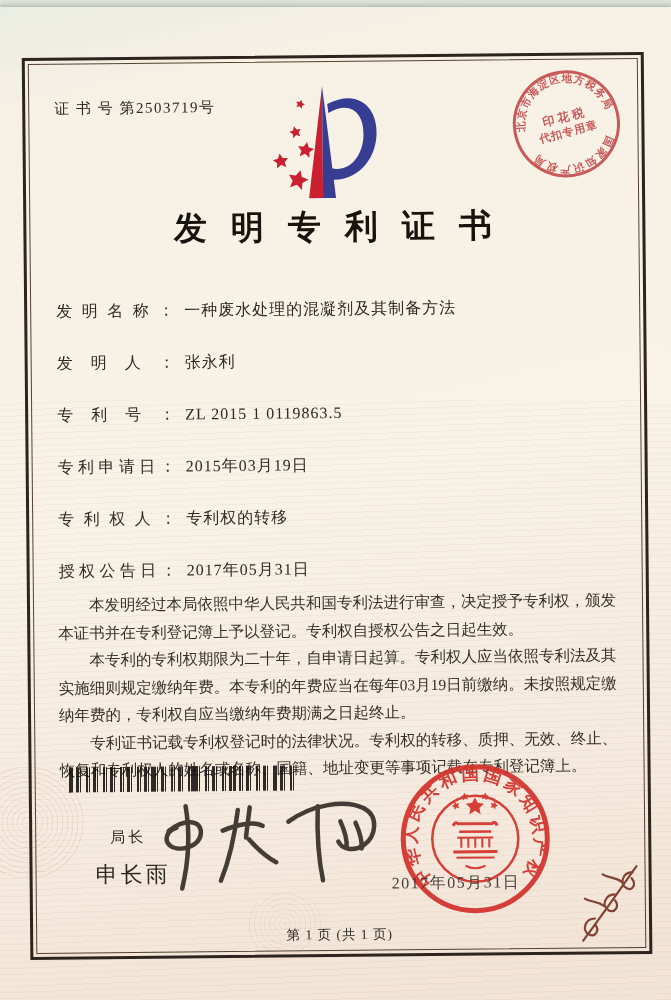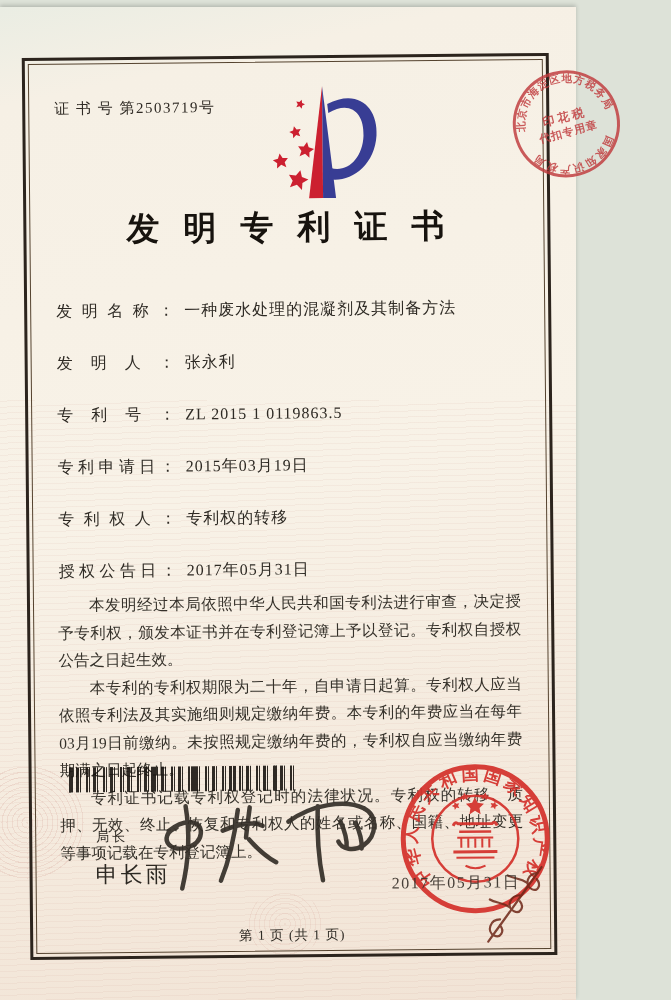--- a/index.html
+++ b/index.html
@@ -1,21 +1,21 @@
 <!DOCTYPE html>
 <html><head>
 <meta charset="utf-8">
 <style>
   html,body{margin:0;padding:0;}
   body{
     width:671px;height:1000px;overflow:hidden;
     background:#dde2d8;
     font-family:"Liberation Serif","DejaVu Serif",serif;
   }
-  .photo{position:relative;width:576px;height:1000px;font-family:Liberation Serif, serif;}
+  .photo{position:relative;width:671px;height:1000px;font-family:Liberation Serif, serif;}
   .paper{
     position:absolute;left:0;right:0;top:7px;bottom:0;
     background:linear-gradient(168deg,#eaede3 0%,#f6f0e5 9%,#f8f2e7 48%,#f4e9dc 80%,#f1e3d5 100%);
     box-shadow:0 -2px 4px rgba(0,0,0,.18);
   }
   .texture{
     position:absolute;left:0;right:0;top:40%;bottom:0;
     background:repeating-linear-gradient(-2deg,rgba(198,140,128,.09) 0 1px,transparent 1px 6px);
     pointer-events:none;
   }
@@ -45,21 +45,21 @@
   .body-text p{margin:0;text-indent:2em;}
 
   .barcode{
     position:absolute;left:66px;top:765px;width:228px;height:25px;
     background:
       repeating-linear-gradient(90deg,#14100c 0 3px,transparent 3px 9px,transparent 9px 41px),
       repeating-linear-gradient(90deg,#14100c 0 2px,transparent 2px 3px,#14100c 3px 4px,transparent 4px 7px,#14100c 7px 10px,transparent 10px 11px,#14100c 11px 12px,transparent 12px 17px);
     opacity:.88;
   }
 
-  .director-title{position:absolute;left:93px;top:826px;font-size:13px;letter-spacing:3px;color:#2c2822;}
+  .director-title{position:absolute;left:107px;top:826px;font-size:15px;letter-spacing:3px;color:#2c2822;}
   .director-name{position:absolute;left:92px;top:858px;font-size:22px;letter-spacing:3px;color:#2c2822;}
   .signature{position:absolute;left:148px;top:792px;transform:rotate(-2deg);}
 
   .tax-seal{position:absolute;left:510px;top:66px;transform:rotate(-14deg);opacity:.82;}
   .main-seal{position:absolute;left:392px;top:760px;opacity:.93;}
   .seal-date{
     position:absolute;left:388px;top:874px;z-index:6;
     font-size:16px;letter-spacing:1.5px;color:rgba(56,50,43,.92);
   }
   .page-footer{

